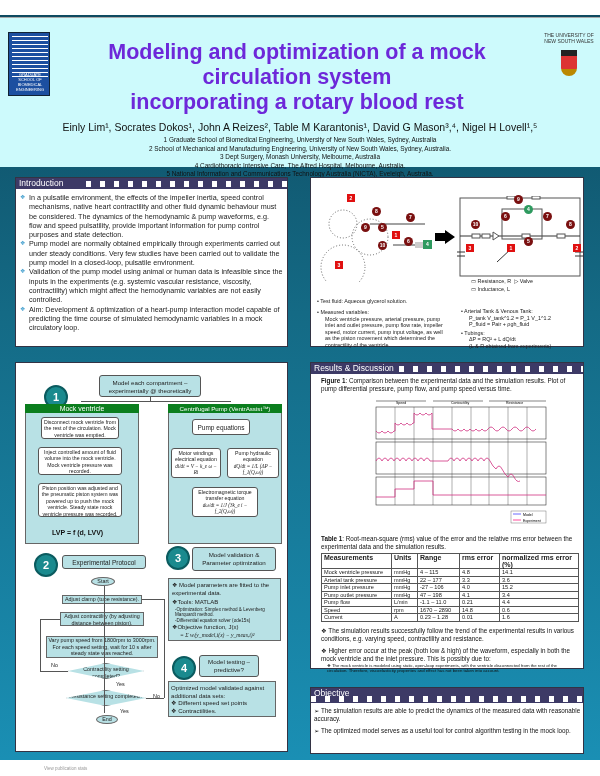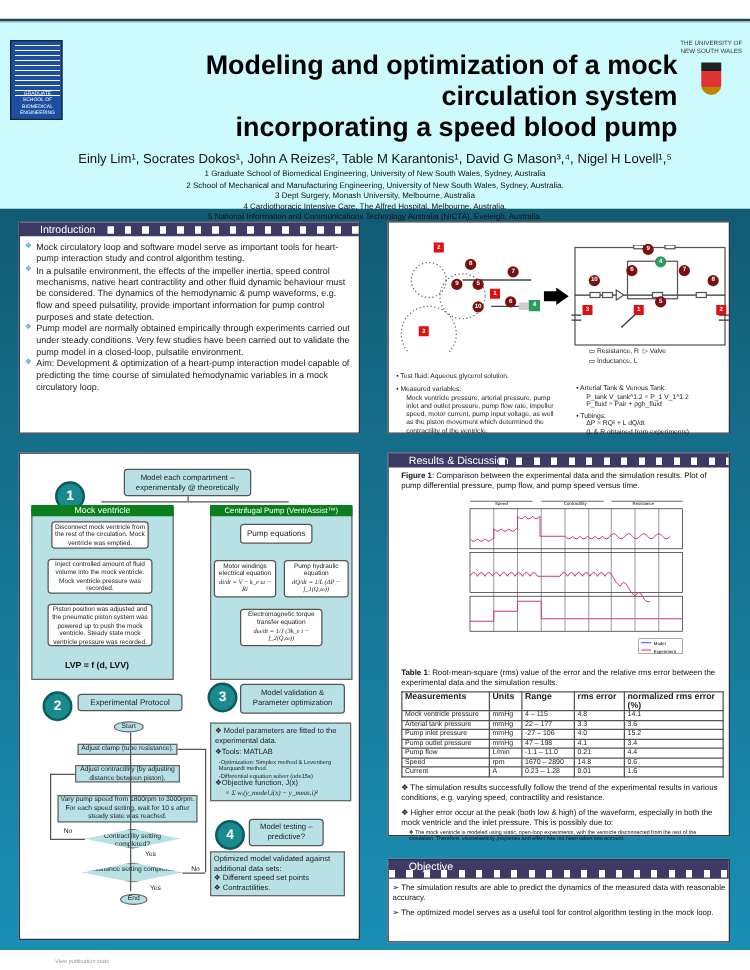--- a/index.html
+++ b/index.html
@@ -5,25 +5,25 @@
 *{box-sizing:border-box;margin:0;padding:0}
 body{width:600px;height:776px;background:#fff;font-family:"Liberation Sans",sans-serif;position:relative;overflow:hidden;color:#111}
 .poster{position:absolute;left:0;top:15px;width:600px;height:745px;background:linear-gradient(180deg,#0e4a60 0%,#146a85 40%,#1a8fb4 100%)}
 .header{position:absolute;left:0;top:17px;width:600px;height:150px;background:#cdfafc;border-top:1px solid #aaa}
 .logo-l{position:absolute;left:8px;top:14px;width:42px;height:64px;background:#1c4fa0;border:1px solid #123}
 .logo-l .stripes{position:absolute;left:3px;top:3px;width:36px;height:44px;background:repeating-linear-gradient(180deg,#fff 0 1px,#1c4fa0 1px 4px)}
 .logo-l .t{position:absolute;left:2px;bottom:3px;width:38px;font-size:4px;color:#fff;text-align:center;line-height:5px}
 .logo-r{position:absolute;left:544px;top:14px;width:50px;height:70px;text-align:center}
 .logo-r .t{font-size:5px;line-height:6px;color:#333}
 .shield{margin:6px auto 0;width:16px;height:26px;background:linear-gradient(180deg,#222 0 25%,#d33 25% 75%,#b80 75%);border-radius:0 0 8px 8px}
-.title{position:absolute;left:52px;top:22px;width:490px;text-align:right;font-weight:bold;font-size:21.5px;line-height:25px;color:#000000}
+.title{position:absolute;left:52px;top:22px;width:490px;text-align:center;font-weight:bold;font-size:21.5px;line-height:25px;color:#6d28d9}
 .authors{position:absolute;left:0;top:103px;width:600px;text-align:center;font-size:10.5px}
 .affils{position:absolute;left:0;top:118px;width:600px;text-align:center;font-size:6.4px;line-height:8.5px}
 .panel{position:absolute;background:#fff;border:1px solid #334}
-.phead{position:absolute;left:0;top:0;right:0;height:11px;background:#3d3a66;color:#fff;font-size:8.5px;line-height:11px;padding-left:16px;overflow:hidden;white-space:nowrap}
+.phead{position:absolute;left:0;top:0;right:0;height:11px;background:#3d3a66;color:#fff;font-size:8.5px;line-height:11px;padding-left:3px;overflow:hidden;white-space:nowrap}
 .phead .sq{position:absolute;top:3px;right:0;left:70px;height:6px;background:repeating-linear-gradient(90deg,#fff 0 5px,transparent 5px 14px)}
 .ul{list-style:none;font-size:7.2px;line-height:9.3px;color:#222}
 .ul li{position:relative;padding-left:9px}
 .ul li:before{content:"\2756";position:absolute;left:0;top:0;color:#4aa3d0;font-size:6px}
 .small{font-size:5.4px;line-height:6.5px;color:#222}
 .node{position:absolute;width:9px;height:9px;border-radius:50%;background:#7a1010;color:#fff;font-size:5px;line-height:9px;text-align:center;font-weight:bold}
 .rnode{position:absolute;width:8px;height:8px;background:#e01010;color:#fff;font-size:5px;line-height:8px;text-align:center;font-weight:bold}
 .gnode{position:absolute;width:9px;height:9px;background:#2e9a5f;color:#fff;font-size:5px;line-height:9px;text-align:center;font-weight:bold}
 .box{position:absolute;background:#fff;border:1px solid #555;border-radius:3px;font-size:5.2px;line-height:6.4px;text-align:center;color:#222;padding:1px}
 .tealbox{position:absolute;background:#b8e1e5;border:1px solid #666}
@@ -41,42 +41,42 @@
 
 <div class="poster"></div>
 
 <div class="header">
   <div class="logo-l">
     <div class="stripes"></div>
     <div class="t">GRADUATE SCHOOL OF BIOMEDICAL ENGINEERING</div>
   </div>
   <div class="title">
     <div>Modeling and optimization of a mock circulation system</div>
-    <div>incorporating a speed blood pump</div>
+    <div>incorporating a rotary blood rest</div>
   </div>
   <div class="logo-r">
     <div class="t">THE UNIVERSITY OF NEW SOUTH WALES</div>
     <div class="shield"></div>
   </div>
   <div class="authors">Einly Lim¹, Socrates Dokos¹, John A Reizes², Table M Karantonis¹, David G Mason³,⁴, Nigel H Lovell¹,⁵</div>
   <div class="affils">
     <div>1 Graduate School of Biomedical Engineering, University of New South Wales, Sydney, Australia</div>
     <div>2 School of Mechanical and Manufacturing Engineering, University of New South Wales, Sydney, Australia.</div>
     <div>3 Dept Surgery, Monash University, Melbourne, Australia</div>
     <div>4 Cardiothoracic Intensive Care, The Alfred Hospital, Melbourne, Australia.</div>
     <div>5 National Information and Communications Technology Australia (NICTA), Eveleigh, Australia.</div>
   </div>
 </div>
 
 <div class="panel" style="left:15px;top:177px;width:273px;height:170px">
   <div class="phead"><span>Introduction</span><span class="sq"></span></div>
   <ul class="ul" style="position:absolute;left:4px;top:15px;right:4px">
-    <li>Mock circulatory loop and software model serve as important tools for heart-pump interaction study and control algorithm testing.</li>
     <li>In a pulsatile environment, the effects of the impeller inertia, speed control mechanisms, native heart contractility and other fluid dynamic behaviour must be considered. The dynamics of the hemodynamic &amp; pump waveforms, e.g. flow and speed pulsatility, provide important information for pump control purposes and state detection.</li>
     <li>Pump model are normally obtained empirically through experiments carried out under steady conditions. Very few studies have been carried out to validate the pump model in a closed-loop, pulsatile environment.</li>
+    <li>Validation of the pump model using animal or human data is infeasible since the inputs in the experiments (e.g. systemic vascular resistance, viscosity, contractility) which might affect the hemodynamic variables are not easily controlled.</li>
     <li>Aim: Development &amp; optimization of a heart-pump interaction model capable of predicting the time course of simulated hemodynamic variables in a mock circulatory loop.</li>
   </ul>
 </div>
 
 <div class="panel" style="left:310px;top:177px;width:274px;height:170px">
 
   <svg style="position:absolute;left:4px;top:14px" width="130" height="90">
     <circle cx="28" cy="32" r="14" fill="none" stroke="#666" stroke-dasharray="1,2"></circle>
     <circle cx="28" cy="75" r="22" fill="none" stroke="#666" stroke-dasharray="1,2"></circle>
     <circle cx="55" cy="45" r="18" fill="none" stroke="#666" stroke-dasharray="1,2"></circle>

